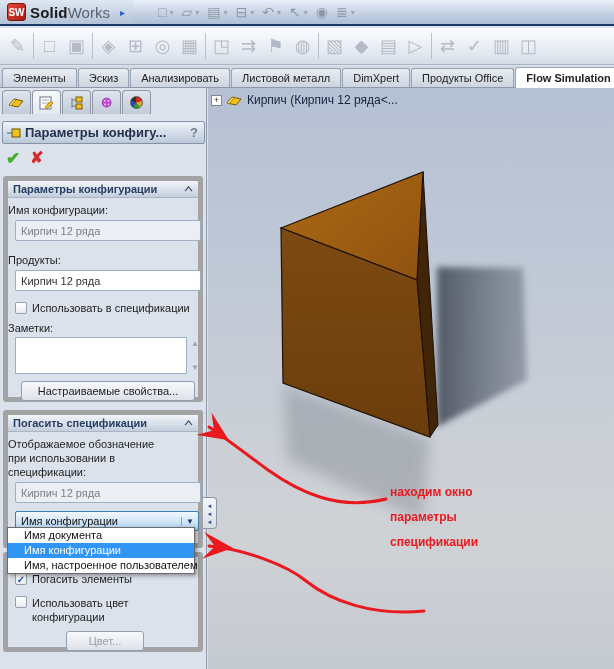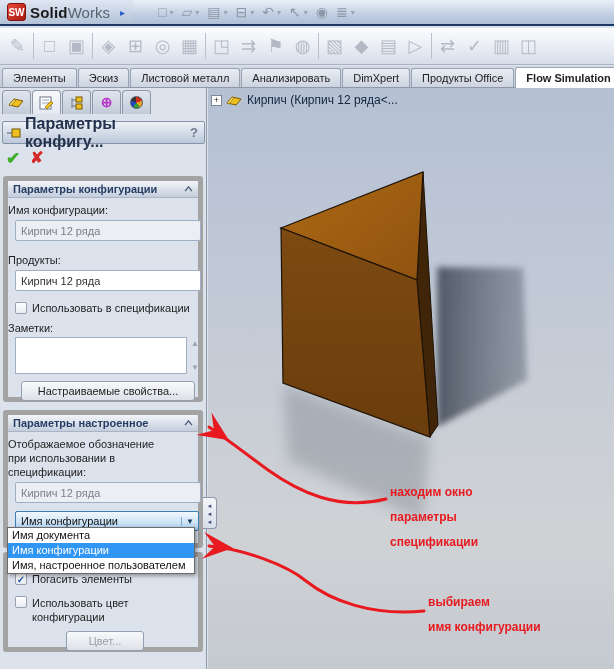--- a/index.html
+++ b/index.html
@@ -52,21 +52,21 @@
     background:linear-gradient(#dfe5ee,#c2cbd9);margin-right:1px;display:flex;align-items:center;justify-content:center;}
   .ptab.active{background:linear-gradient(#f7f9fb,#e4e9f1);}
   .sphere{width:13px;height:13px;border-radius:50%;border:1px solid #555;
     background:conic-gradient(#cf2a22 0 20%,#e8a41c 20% 40%,#2e9e35 40% 60%,#2448c8 60% 80%,#333 80%);}
   .dimx{color:#b838c8;font-size:14px;font-weight:bold;line-height:13px;}
 
   
   .pmheader{position:absolute;left:2px;top:33px;width:203px;height:23px;
     background:linear-gradient(#eef2f8,#bcc8da);border:1px solid #8593a8;border-radius:2px;
     display:flex;align-items:center;padding:0 4px;}
-  .pmtitle{font-weight:bold;font-size:16px;color:#24324e;margin-left:4px;flex:1;}
+  .pmtitle{font-weight:bold;font-size:13px;color:#24324e;margin-left:4px;flex:1;}
   .help-q{color:#6f7a8c;font-weight:bold;font-size:13px;padding:0 2px;}
   .okrow{position:absolute;left:6px;top:60px;display:flex;gap:10px;}
   .ok{color:#3fae2a;font-size:17px;font-weight:bold;}
   .cancel{color:#d42a2a;font-size:16px;font-weight:bold;}
 
   
   .group{position:absolute;left:3px;width:200px;border:5px solid #a3a3a3;border-radius:3px;
     background:#dce2ec;}
   .ghead{height:17px;background:linear-gradient(#f2f5f9,#c4cddc);border-bottom:1px solid #aab4c4;
     border-radius:2px 2px 0 0;display:flex;align-items:center;padding:0 5px;}
@@ -87,21 +87,21 @@
     background:linear-gradient(#f8f9fa,#dde1e8);text-align:center;line-height:18px;color:#222;}
   .btn.dis{color:#9aa0aa;}
 
   
   .combo{position:absolute;left:7px;width:184px;height:20px;border:1px solid #3c7fb1;border-radius:2px;
     background:linear-gradient(#f2f8fd,#cfe5f7 55%,#a8cdee);display:flex;align-items:center;}
   .combo .val{flex:1;padding-left:5px;color:#111;}
   .combo .arr{width:17px;text-align:center;font-size:8px;color:#16395e;border-left:1px solid #7aa8cd;}
   .droplist{position:absolute;left:7px;top:527px;width:188px;background:#fff;border:1px solid #6a6a6a;
     box-shadow:2px 2px 4px rgba(0,0,0,.35);z-index:30;}
-  .opt{height:15px;line-height:15px;padding:0 4px;white-space:nowrap;color:#111;}
+  .opt{height:15px;line-height:15px;padding:0 16px;white-space:nowrap;color:#111;}
   .opt.sel{background:#3196f3;color:#fff;}
 
   
   .flyout{position:absolute;left:203px;top:497px;width:14px;height:32px;z-index:10;
     background:linear-gradient(#f4f6f9,#d9dfe9);border:1px solid #8e98a8;border-left:none;
     border-radius:0 4px 4px 0;display:flex;flex-direction:column;align-items:center;justify-content:center;gap:1px;}
   .flyout span{color:#3c4a86;font-size:7px;line-height:7px;}
 
   
   .treeitem{position:absolute;left:3px;top:5px;display:flex;align-items:center;gap:4px;z-index:5;}
@@ -183,22 +183,22 @@
     <span class="tsep"></span>
     <span class="ti">⇄</span>
     <span class="ti">✓</span>
     <span class="ti">▥</span>
     <span class="ti">◫</span>
   </div>
 
   <div class="tabrow">
     <span class="rtab">Элементы</span>
     <span class="rtab">Эскиз</span>
+    <span class="rtab">Анализировать</span>
     <span class="rtab">Листовой металл</span>
-    <span class="rtab">Анализировать</span>
     <span class="rtab">DimXpert</span>
     <span class="rtab">Продукты Office</span>
     <span class="rtab active">Flow Simulation</span>
   </div>
 
   <div class="panel">
 
     <div class="ptabs">
       <span class="ptab">
         <svg width="17" height="13">
@@ -264,21 +264,21 @@
       <div class="notes" style="top:156px;"></div>
       <div class="notes-scroll" style="top:156px;">
         <span>▲</span>
         <span>▼</span>
       </div>
       <div class="btn" style="left:13px;top:200px;width:174px;">Настраиваемые свойства...</div>
     </div>
 
     <div class="group" style="top:322px;height:138px;">
       <div class="ghead">
-        <span class="t">Параметры настроенное</span>
+        <span class="t">Погасить спецификации</span>
         <svg class="chev" viewBox="0 0 10 7">
             <path d="M1 6 L5 1 L9 6" fill="none" stroke="#4a5a74" stroke-width="1.5"></path>
           </svg>
       </div>
       <span class="lbl" style="top:22px;line-height:14px;white-space:pre-line;">Отображаемое обозначение
 при использовании в
 спецификации:</span>
       <input class="field dis" style="top: 67px;" readonly="" value="Кирпич 12 ряда">
       <div class="combo" style="top:96px;">
         <span class="val">Имя конфигурации</span>
@@ -352,22 +352,20 @@
       <polygon points="215,84 230,337 222,349 209,192" fill="#402508" stroke="#1d1206" stroke-width="1"></polygon>
 
       <polygon points="73,140 215,84 209,192" fill="url(#topgrad)" stroke="#1d1206" stroke-width="1.2"></polygon>
 
       <polygon points="73,140 209,192 222,349 75,295" fill="url(#frontgrad)" stroke="#1d1206" stroke-width="1.2"></polygon>
     </svg>
 
     <div class="note" style="left:182px;top:392px;">находим окно
 параметры
 спецификации</div>
-    <div class="note" style="left:220px;top:502px;">выбираем
-имя конфигурации</div>
   </div>
 
   <svg class="overlay" viewBox="0 0 614 669">
     <defs>
       <marker id="ah" markerWidth="10" markerHeight="9" refX="8" refY="4.5" orient="auto">
         <path d="M10,0 L0,4.5 L10,9 L6,4.5 z" fill="#e8191f"></path>
       </marker>
     </defs>
     <path d="M 386 499 C 338 511 299 492 268 470 C 245 453 224 437 209 427" fill="none" stroke="#e8191f" stroke-width="3" stroke-linecap="round" marker-end="url(#ah)"></path>
     <path d="M 424 611 C 372 616 331 601 306 581 C 287 565 243 549 209 546" fill="none" stroke="#e8191f" stroke-width="3" stroke-linecap="round" marker-end="url(#ah)"></path>

